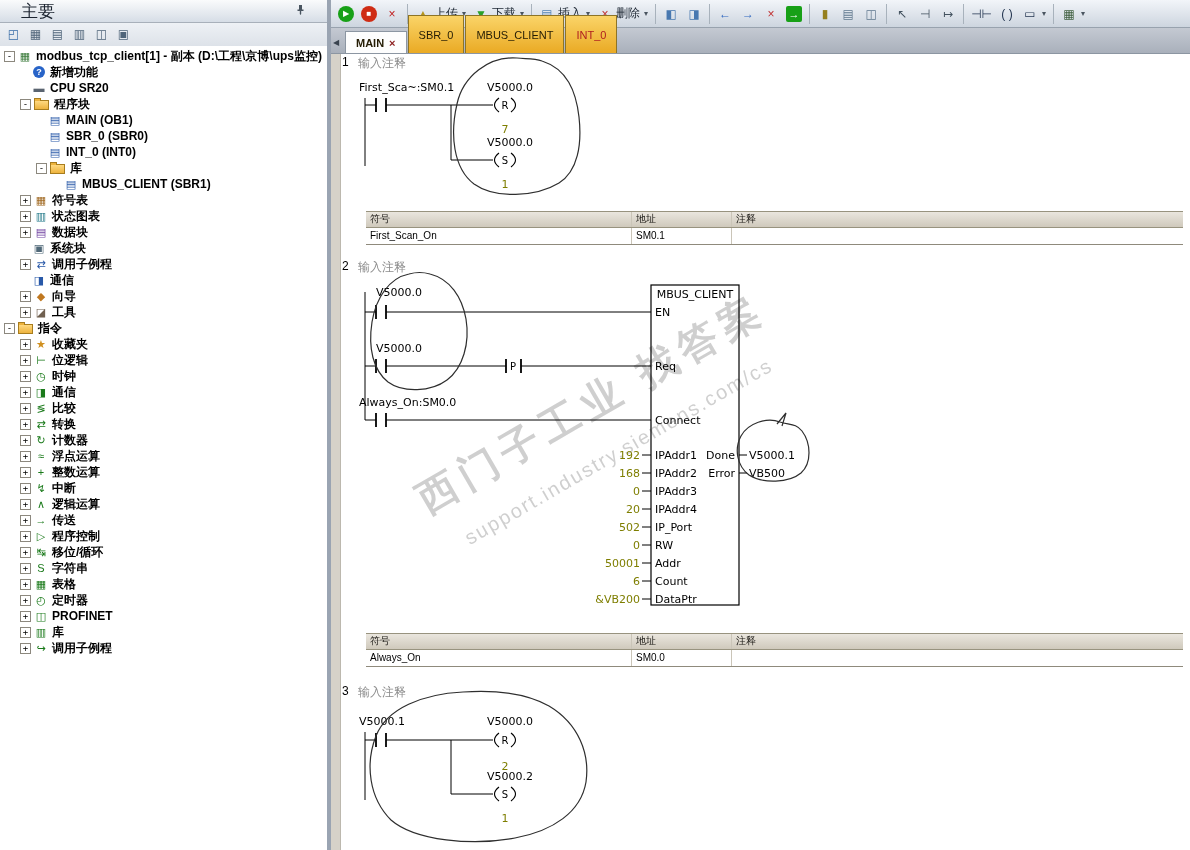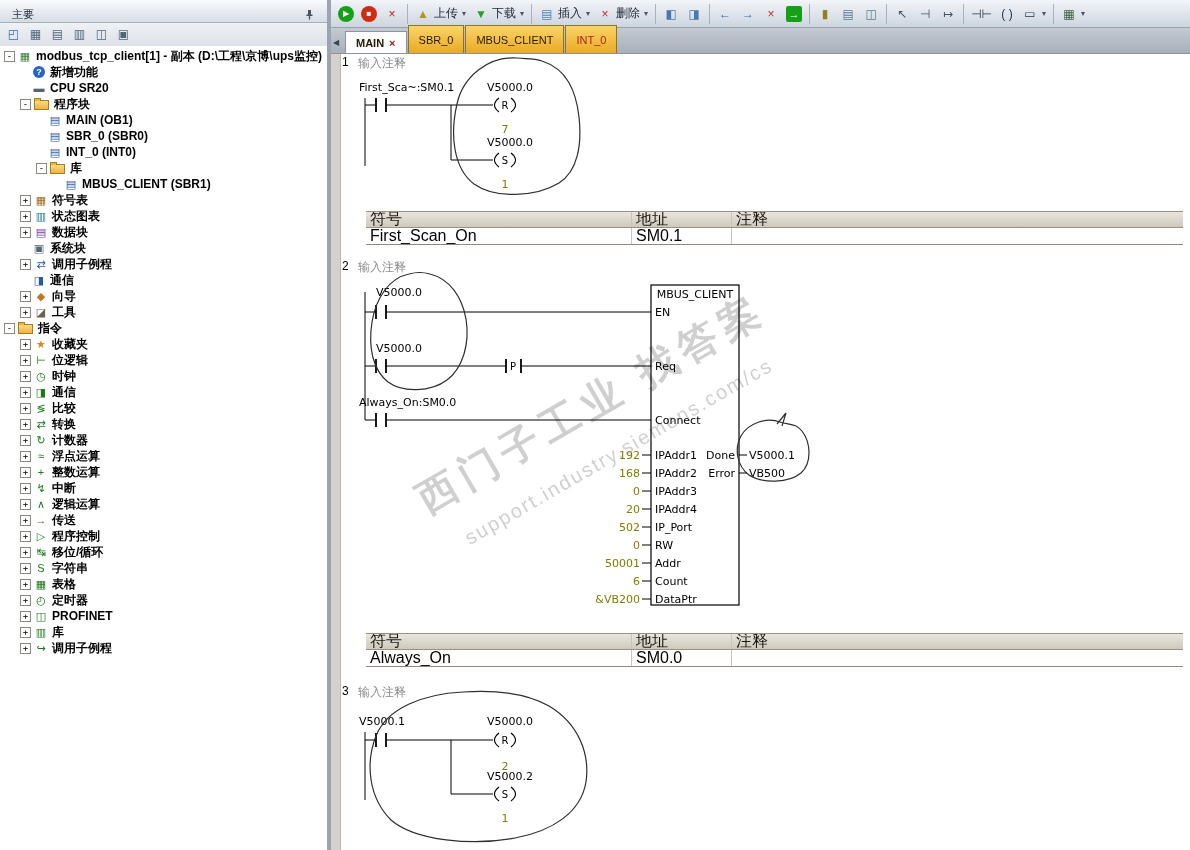--- a/index.html
+++ b/index.html
@@ -1,21 +1,21 @@
 <!DOCTYPE html>
 <html><head>
 <meta charset="utf-8">
 <style>
   html,body{margin:0;padding:0;}
   body{width:1190px;height:850px;overflow:hidden;position:relative;background:#d4d0c8;
        font-family:"Liberation Sans","DejaVu Sans",sans-serif;}
   
   .left-panel{position:absolute;left:0;top:0;width:327px;height:850px;background:#fff;}
   .panel-title{height:22px;background:linear-gradient(#fafbfc,#d6dde6);border-bottom:1px solid #a8b0ba;
-       display:flex;align-items:flex-end;justify-content:space-between;padding:0 12px;font-size:11px;color:#1c2430;}
+       display:flex;align-items:flex-start;justify-content:space-between;padding:0 21px;font-size:17px;color:#1c2430;}
   .panel-tools{height:23px;background:linear-gradient(#eef1f5,#dde2e9);border-bottom:1px solid #bcc3cc;
        display:flex;align-items:center;gap:5px;padding:0 5px;}
   .pt-icon{width:17px;height:17px;font-size:12px;line-height:17px;text-align:center;}
   .tree{position:absolute;top:46px;bottom:0;left:0;right:0;background:#fff;overflow:hidden;padding-top:2px;}
   .tree-row{height:16px;display:flex;align-items:center;font-size:12px;color:#000;white-space:nowrap;}
   .expand-box{width:9px;height:9px;min-width:9px;border:1px solid #8c887e;background:#fff;font-size:9px;
        line-height:8px;text-align:center;margin-right:3px;font-family:"DejaVu Sans Mono",monospace;}
   .expand-spacer{width:12px;min-width:12px;}
   .tree-glyph{width:14px;min-width:14px;font-size:11px;line-height:14px;text-align:center;margin-right:4px;}
   .glyph-badge{border-radius:50%;width:12px;min-width:12px;height:12px;line-height:12px;font-size:9px;font-weight:bold;margin:0 5px 0 1px;}
@@ -33,40 +33,40 @@
   .tb-glyph{min-width:16px;height:16px;font-size:12px;line-height:16px;text-align:center;display:inline-block;white-space:nowrap;}
   .tb-circle{width:16px;border-radius:50%;font-size:8px;color:#fff;}
   .tb-square{width:16px;border-radius:2px;font-size:11px;color:#fff;}
   .tb-label{font-size:12px;}
   .tb-dd{font-size:8px;color:#4a5560;margin-left:1px;}
   .tb-sep{width:1px;height:20px;background:#a8b2bc;margin:0 3px;}
   .tabbar{position:absolute;top:28px;left:0;right:0;height:26px;background:linear-gradient(#c4c9d2,#a9b0bb);
        display:flex;align-items:flex-end;padding-left:1px;box-sizing:border-box;border-bottom:1px solid #8c96a2;}
   .tab-nav{width:11px;font-size:8px;color:#3a4450;margin:0 1px 6px 1px;}
   .tabs{display:flex;align-items:flex-end;height:100%;}
-  .tab{height:28px;display:flex;align-items:center;padding:0 10px;margin-right:1px;font-size:11px;gap:5px;
+  .tab{height:38px;display:flex;align-items:center;padding:0 10px;margin-right:1px;font-size:11px;gap:5px;
        background:linear-gradient(#fad468,#eaaa24);border:1px solid #8d7426;border-bottom:none;color:#241c04;box-sizing:border-box;}
   .tab.active{background:#fdfdfd;border-color:#8c96a2;font-weight:bold;height:22px;}
   .tab-close{color:#8d2020;font-weight:bold;font-size:11px;}
   
   .editor{position:absolute;top:54px;left:0;right:0;bottom:0;background:#fff;overflow:hidden;}
   .gutter{position:absolute;left:0;top:0;width:9px;height:100%;background:#d6d2c9;border-right:1px solid #bcb8ae;}
   .net-head{position:absolute;left:0;height:14px;z-index:3;}
   .net-num{position:absolute;left:11px;font-size:12px;color:#000;}
   .net-comment{position:absolute;left:27px;font-size:12px;color:#8c8c8c;white-space:nowrap;}
   .lad{position:absolute;left:0;z-index:2;overflow:visible;}
   .lad text{font-size:11px;fill:#000;font-family:"DejaVu Sans",sans-serif;}
   .lad .val{fill:#7e7e00;}
   .lad .ct{font-size:10px;}
   .lad line{stroke:#000;stroke-width:1;}
   .lad .bar{stroke-width:1.8;}
   .lad .wire{stroke:#000;stroke-width:1.1;fill:none;}
   .lad .boxr{stroke:#000;stroke-width:1.2;fill:none;}
   .blob{fill:none;stroke:#2e2e2e;stroke-width:1.2;}
-  .symtable{position:absolute;left:35px;right:7px;z-index:2;font-size:16px;}
+  .symtable{position:absolute;left:35px;right:7px;z-index:2;font-size:10px;}
   .st-head{display:flex;height:15px;line-height:14px;background:linear-gradient(#eae6de,#cfc9bc);
        border-top:1px solid #98937f;border-bottom:1px solid #98937f;color:#1a1814;}
   .st-row{display:flex;height:16px;line-height:15px;background:#fff;border-bottom:1px solid #8f8a7c;}
   .st-c{padding:0 4px;box-sizing:border-box;border-right:1px solid #cac5b8;overflow:hidden;white-space:nowrap;}
   .c1{width:266px;}.c2{width:100px;}.c3{flex:1;border-right:none;}
   .green{color:#008200;}
   .sel{outline:1px solid #1a1a1a;padding:0 1px;}
   .watermark{position:absolute;left:-30px;top:320px;width:600px;transform:rotate(-30deg);text-align:center;
        color:#8e8e8e;opacity:.42;z-index:1;pointer-events:none;}
   .wm1{font-size:40px;font-weight:bold;letter-spacing:7px;}

